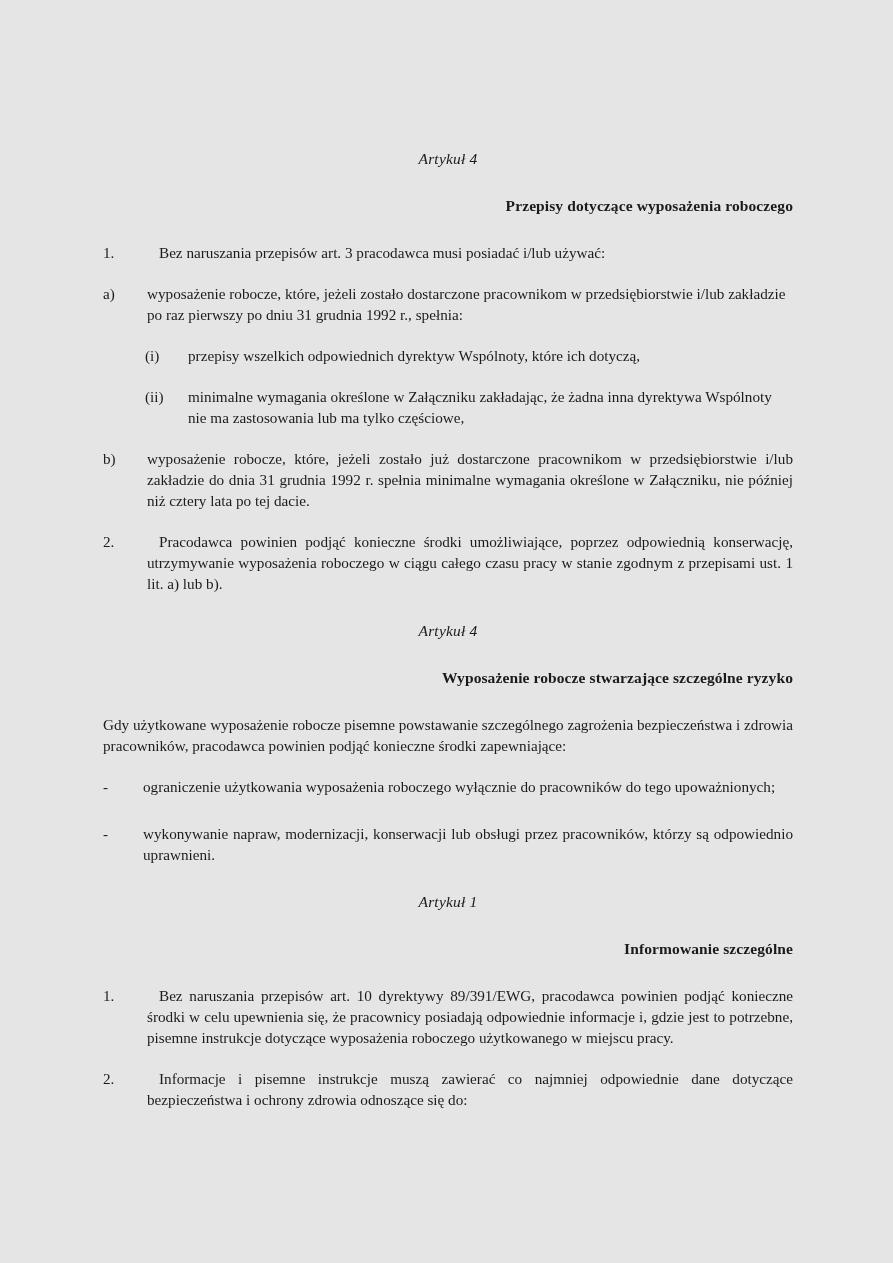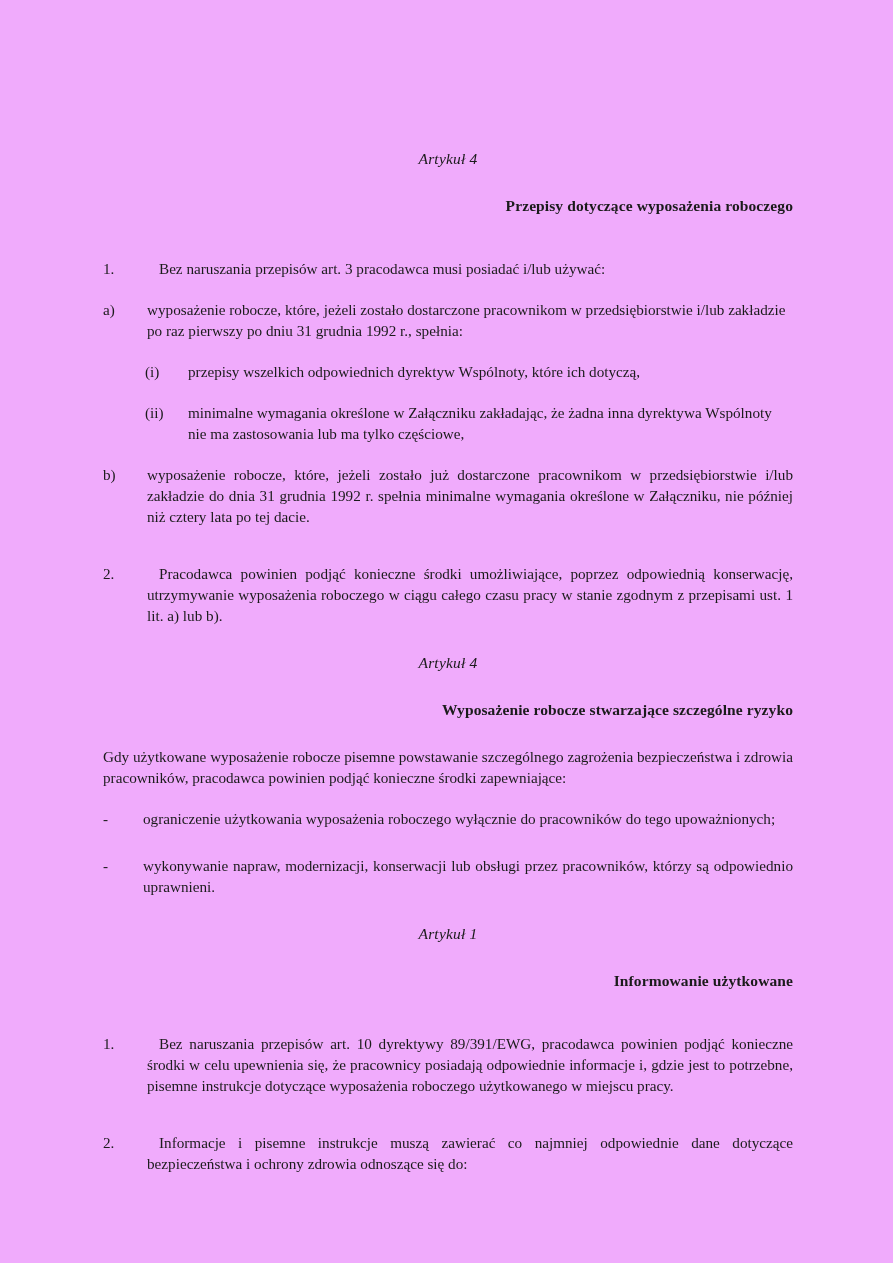--- a/index.html
+++ b/index.html
@@ -9,21 +9,21 @@
     background: #ffffff;
   }
   body {
     font-family: "Liberation Serif", "DejaVu Serif", serif;
     color: #1b1b1b;
   }
   .page {
     position: relative;
     width: 893px;
     height: 1263px;
-    background: #f0abfc;
+    background: #e5e5e5;
     margin: 0 auto;
     overflow: hidden;
     box-sizing: border-box;
   }
   .content {
     position: absolute;
     left: 103px;
     top: 148px;
     width: 690px;
   }
@@ -74,21 +74,20 @@
     left: 0;
     top: 0;
     width: 40px;
     text-align: left;
     font-size: 15.2px;
     line-height: 21px;
   }
   
   .item.numbered > .body {
     display: block;
-    margin-top: 16px;
   }
   .item.numbered > .body::before {
     content: "";
     display: inline-block;
     width: 12px;
   }
 
   
   .subitem {
     position: relative;
@@ -188,21 +187,21 @@
     <div class="gap-lg"></div>
 
     <div class="dash-item">
       <span class="marker">-</span>
       <span class="body">wykonywanie napraw, modernizacji, konserwacji lub obsługi przez pracowników, którzy są odpowiednio uprawnieni.</span>
     </div>
 
     <div class="gap-lg"></div>
     <p class="art-title">Artykuł 1</p>
     <div class="gap-lg"></div>
-    <p class="sec-title">Informowanie użytkowane</p>
+    <p class="sec-title">Informowanie szczególne</p>
     <div class="gap-lg"></div>
 
     <div class="item numbered">
       <span class="marker">1.</span>
       <span class="body">Bez naruszania przepisów art. 10 dyrektywy 89/391/EWG, pracodawca powinien podjąć konieczne środki w celu upewnienia się, że pracownicy posiadają odpowiednie informacje i, gdzie jest to potrzebne, pisemne instrukcje dotyczące wyposażenia roboczego użytkowanego w miejscu pracy.</span>
     </div>
     <div class="gap-md"></div>
 
     <div class="item numbered">
       <span class="marker">2.</span>

